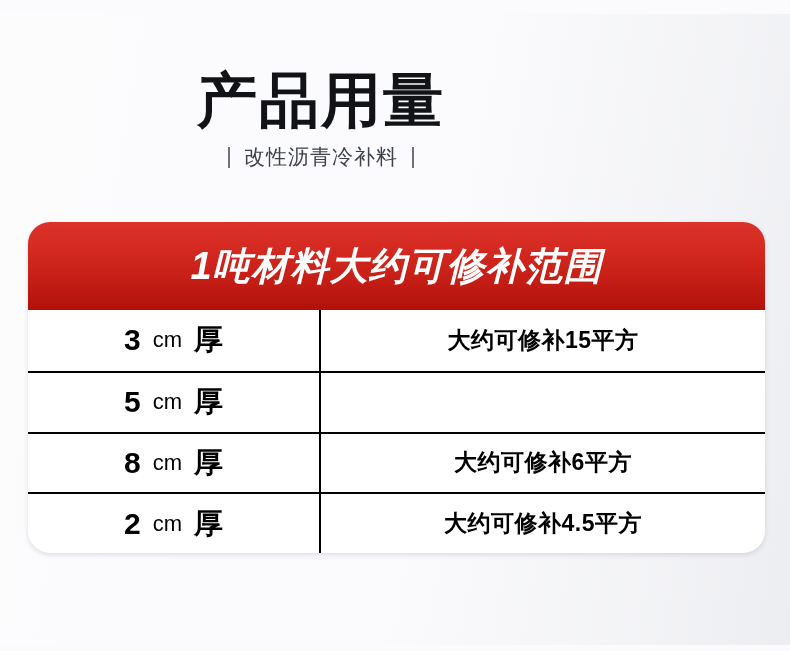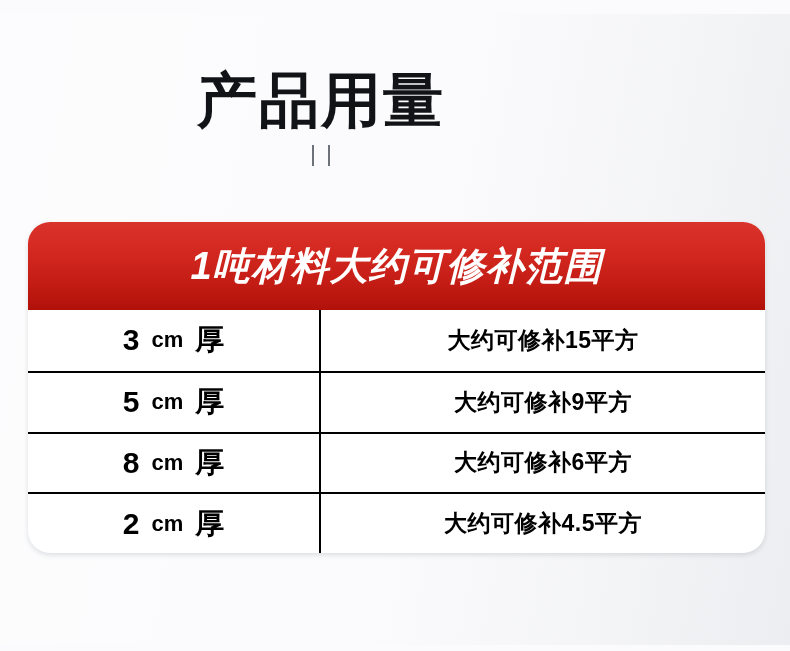--- a/index.html
+++ b/index.html
@@ -161,21 +161,21 @@
     white-space: nowrap;
   }
   .thick-num {
     font-size: 30px;
     font-weight: bold;
     color: #000000;
     letter-spacing: 0px;
   }
   .thick-unit {
     font-size: 22px;
-    font-weight: bold;
+    font-weight: normal;
     color: #000000;
     margin-left: 12px;
   }
   .thick-word {
     font-size: 29px;
     font-weight: bold;
     color: #000000;
     margin-left: 12px;
   }
   .coverage {
@@ -191,20 +191,21 @@
 <div id="page">
 
   <div id="bg">
     <div id="bg-sheen"></div>
   </div>
 
   <div id="heading">
     <div id="main-title">产品用量</div>
     <div id="subtitle-row">
       <span class="sub-bar"></span>
+      <span id="subtitle-text">改性沥青冷补料</span>
       <span class="sub-bar"></span>
     </div>
   </div>
 
   <div id="card">
 
     <div id="card-header">
       <div id="card-header-title">1吨材料大约可修补范围</div>
     </div>
 
@@ -220,23 +221,20 @@
           <span class="coverage">大约可修补15平方</span>
         </div>
       </div>
 
       <div class="trow">
         <div class="cell-left">
           <span class="thick-num">5</span>
             <span class="thick-unit">cm</span>
             <span class="thick-word">厚</span>
         </div>
-        <div class="cell-right">
-          <span class="coverage">大约可修补9平方</span>
-        </div>
       </div>
 
       <div class="trow">
         <div class="cell-left">
           <span class="thick-num">8</span>
             <span class="thick-unit">cm</span>
             <span class="thick-word">厚</span>
         </div>
         <div class="cell-right">
           <span class="coverage">大约可修补6平方</span>

